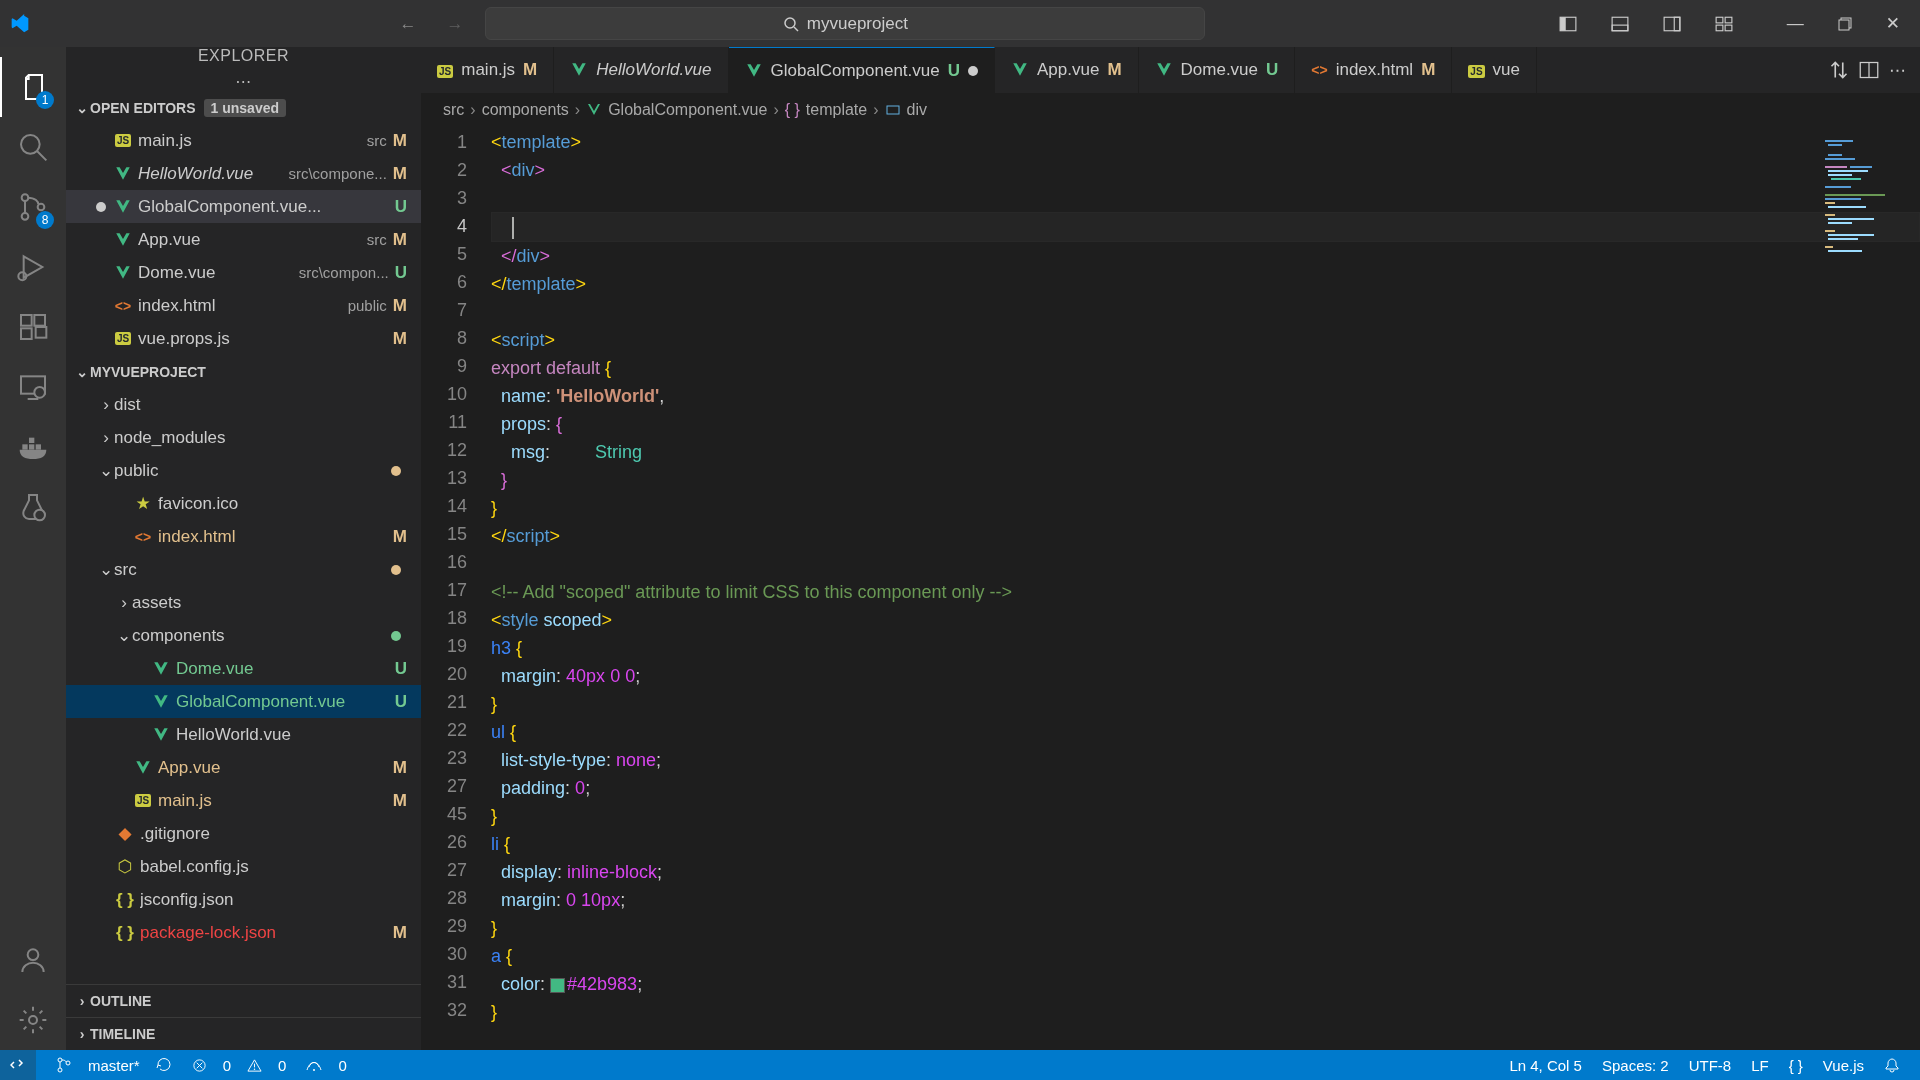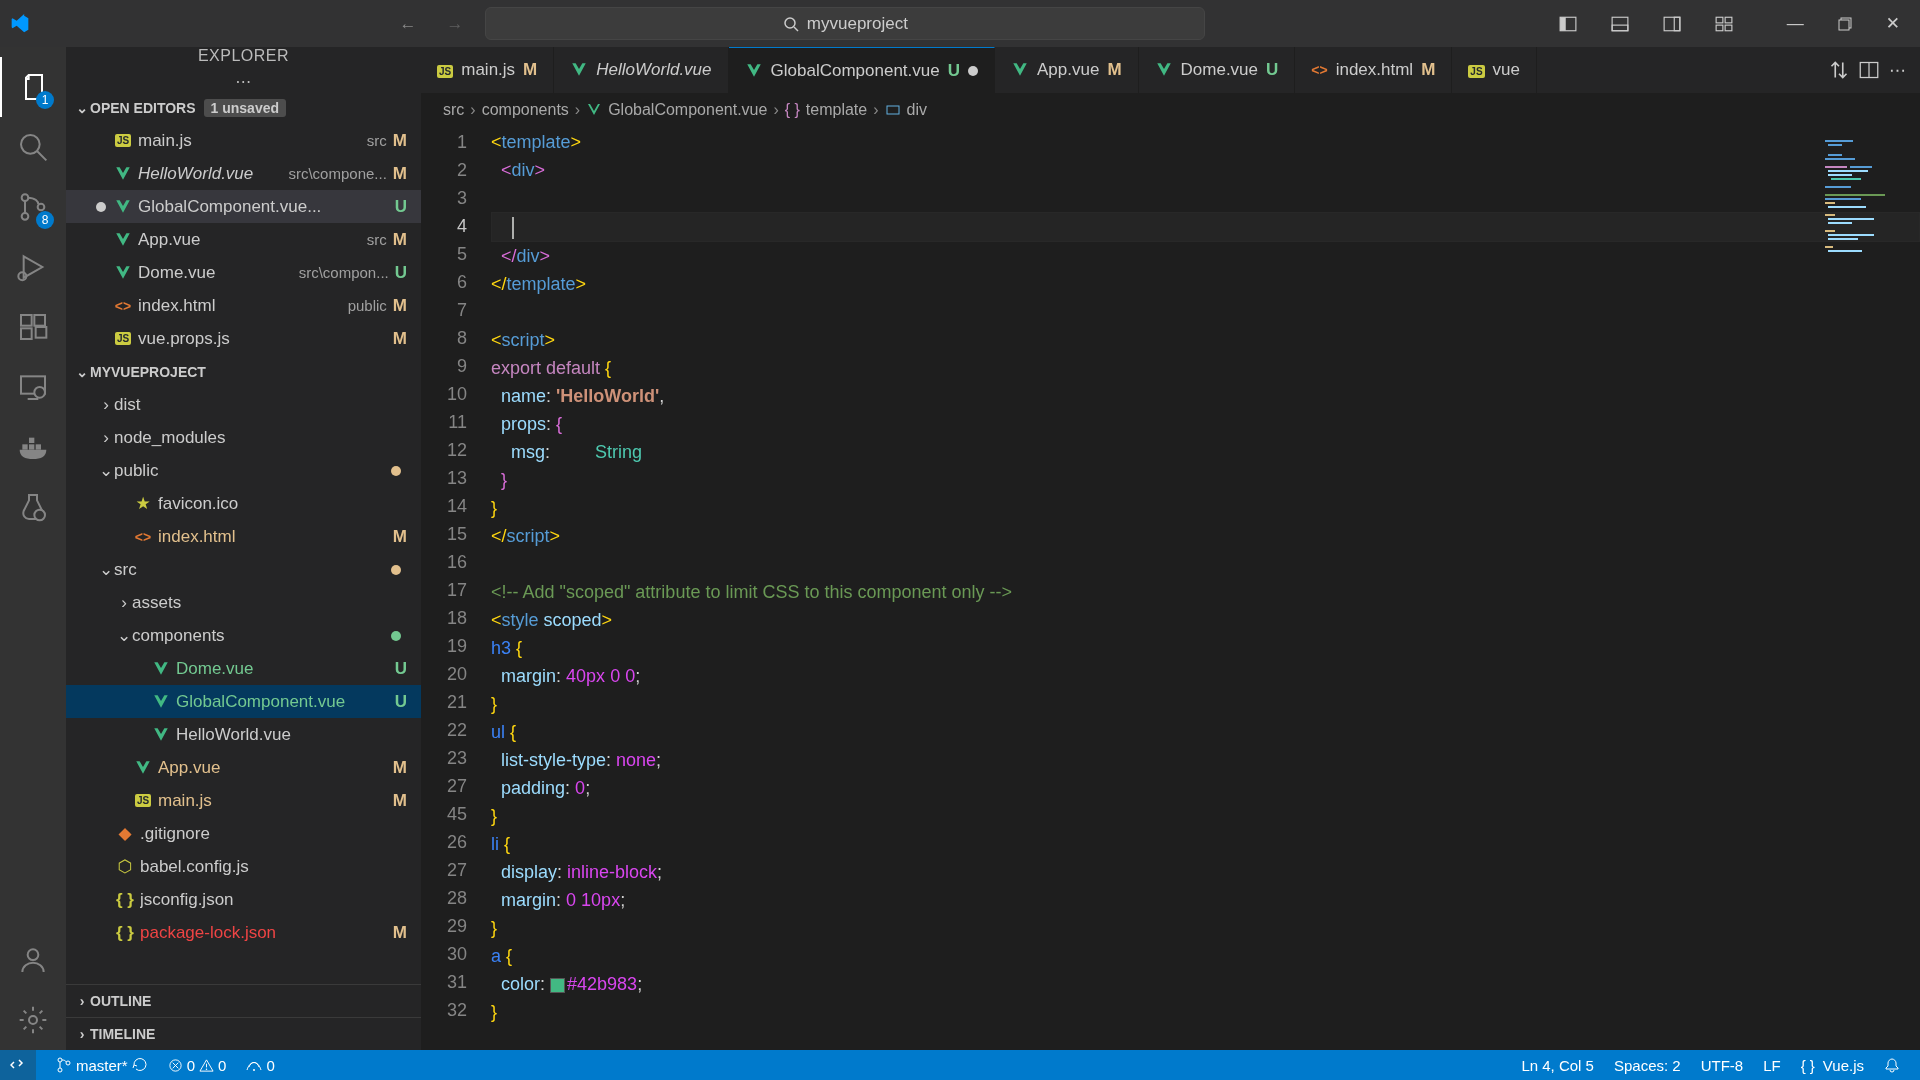--- a/index.html
+++ b/index.html
@@ -52,21 +52,21 @@
 .code { flex: 1; display: flex; overflow: auto; position: relative; }
 .gutter { width: 70px; text-align: right; padding-right: 24px; color: #858585; font-family: Consolas, monospace; font-size: 18px; line-height: 28px; padding-top: 2px; }
 .codearea { flex: 1; font-family: Consolas, monospace; font-size: 18px; line-height: 28px; padding-top: 2px; white-space: pre; color: #d4d4d4; position: relative; }
 .codearea .line.current { background: rgba(255,255,255,0.03); border: 1px solid #282828; box-sizing: border-box; }
 .t-tag { color: #569cd6; } .t-attr { color: #9cdcfe; } .t-kw { color: #c586c0; } .t-str { color: #ce9178; font-weight: bold; } .t-cls { color: #4ec9b0; margin-left: 40px; } .t-num { color: #d946ef; } .t-cmt { color: #6a9955; } .t-sel { color: #3b82f6; } .t-br { color: #ffd710; } .t-br2 { color: #d96dd9; }
 .cursor { display: inline-block; width: 2px; height: 22px; background: #aeafad; vertical-align: middle; }
 .minimap { width: 80px; position: absolute; right: 18px; top: 10px; }
 .colorbox { display: inline-block; width: 15px; height: 15px; background: #42b983; vertical-align: middle; margin-right: 2px; border: 1px solid #555; }
 .statusbar { height: 30px; background: #007acc; color: #fff; display: flex; align-items: center; padding: 0 10px; font-size: 15px; }
 .statusbar .remote { background: #0e639c; height: 30px; display: flex; align-items: center; padding: 0 10px; margin-left: -10px; margin-right: 10px; }
-.statusbar .sitem { padding: 0 10px; display: flex; align-items: center; gap: 4px; cursor: pointer; }
+.statusbar .sitem { padding: 0 10px; display: flex; align-items: center; gap: 16px; cursor: pointer; }
 .statusbar .spacer { flex: 1; }
 .scroll { flex: 1; overflow: auto; }
 svg { display: block; }
 </style>
 </head>
 <body>
 
 <div class="titlebar">
   <span class="logo">
     <svg viewBox="0 0 24 24">

